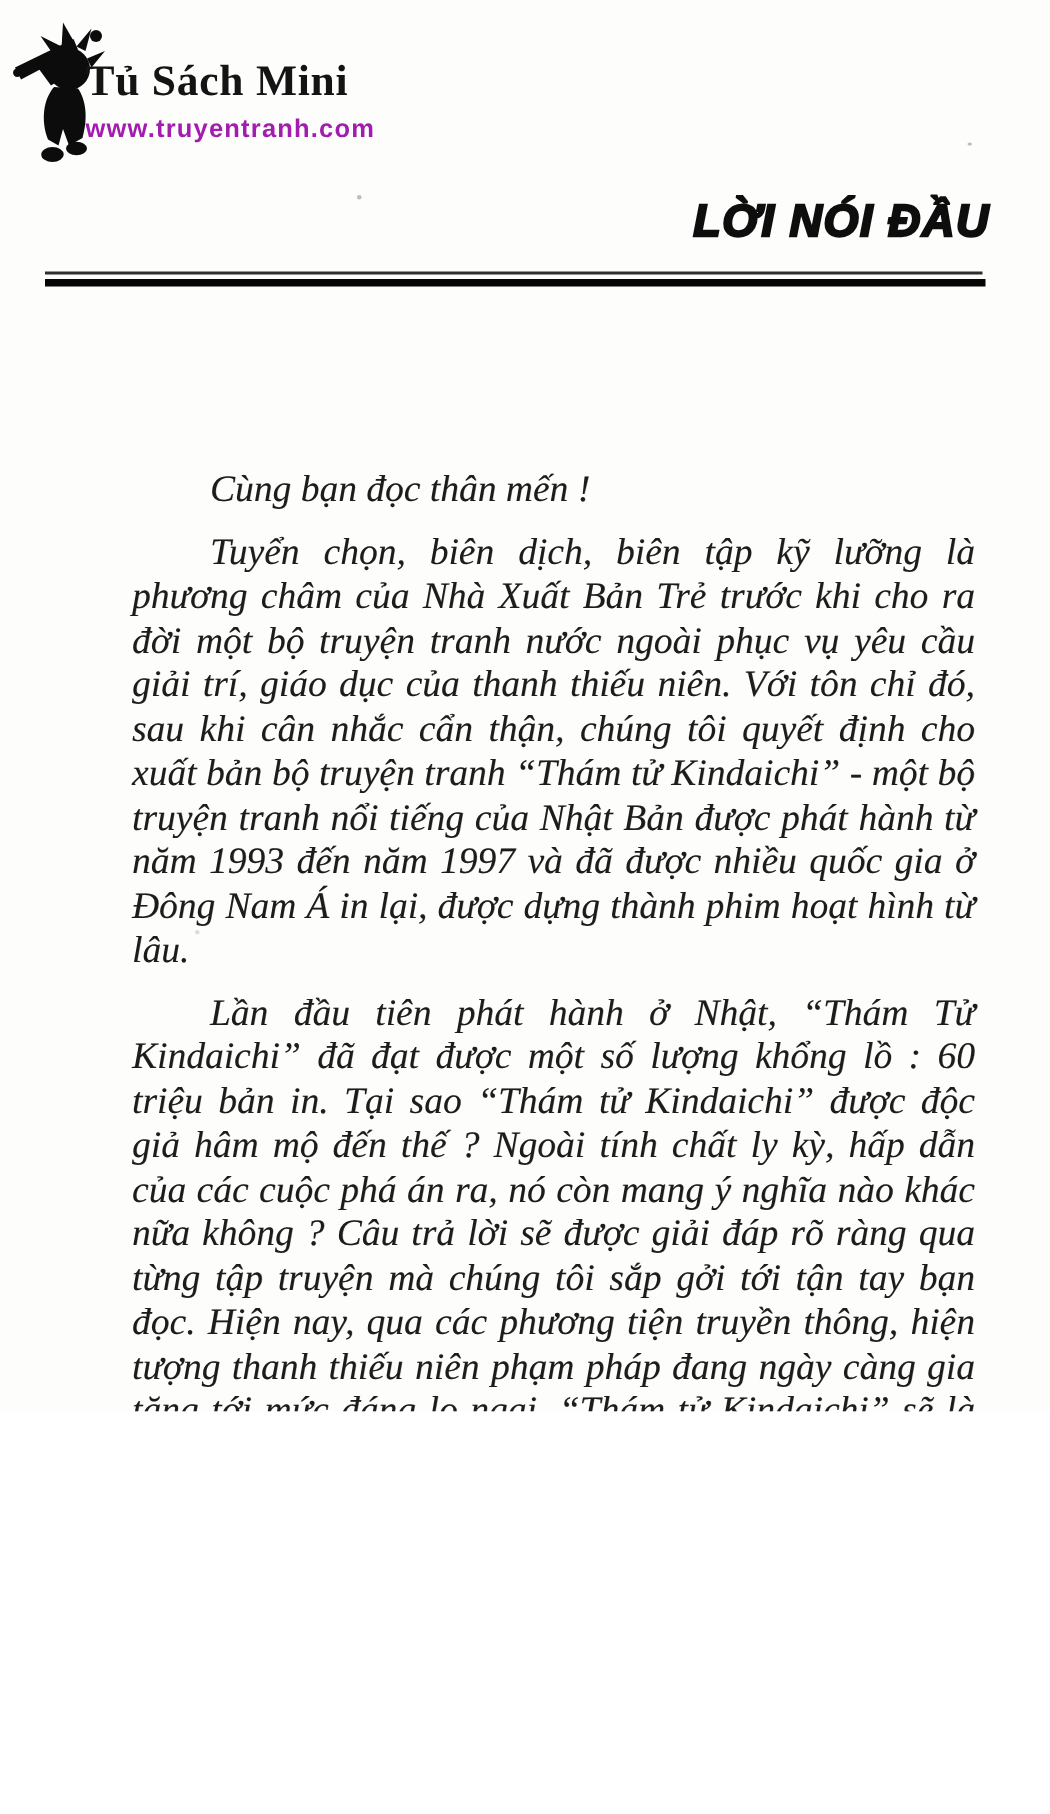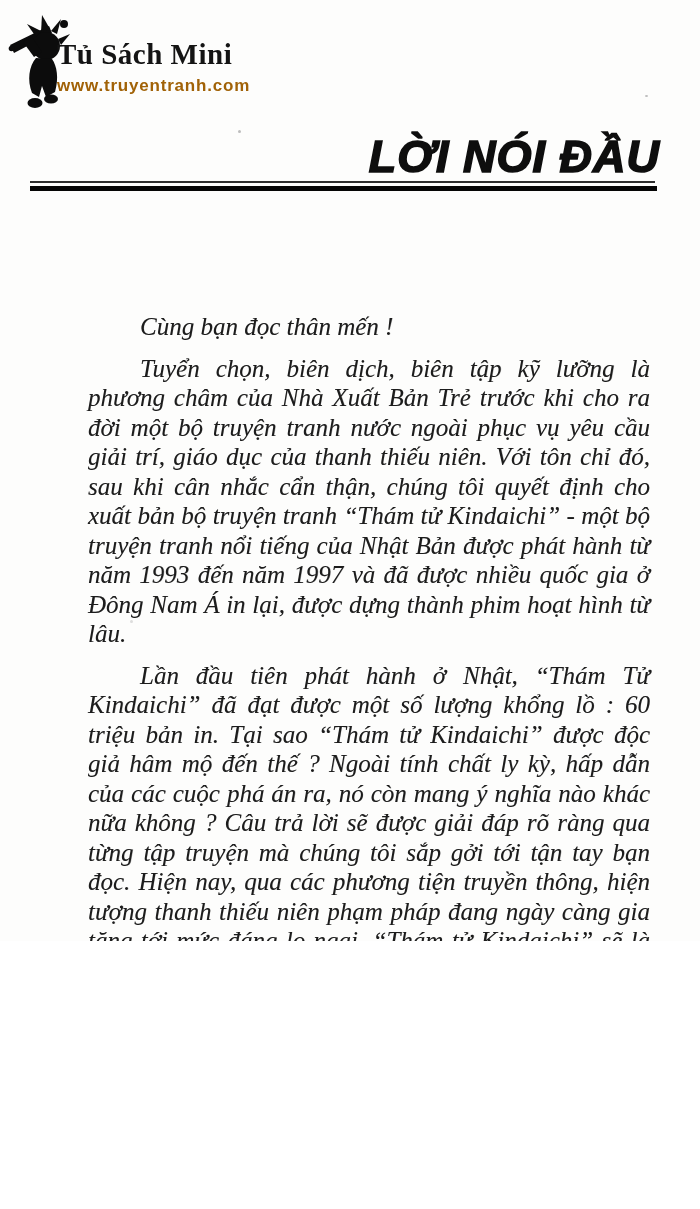--- a/index.html
+++ b/index.html
@@ -15,28 +15,28 @@
   .brand{
     position:absolute;left:57px;top:38px;
     font-family:"Liberation Serif", serif;
     font-weight:bold;font-size:29px;letter-spacing:.5px;
     color:#141414;
   }
   .brand-url{
     position:absolute;left:57px;top:76px;
     font-family:"Liberation Sans", sans-serif;
     font-weight:bold;font-size:17px;letter-spacing:.8px;
-    color:#a16207;
+    color:#a21caf;
   }
   
   .chapter-title{
     position:absolute;top:131px;right:40px;
     font-family:"Liberation Sans", sans-serif;
     font-style:italic;font-weight:900;
-    font-size:45px;letter-spacing:1px;
+    font-size:30px;letter-spacing:1px;
     color:#0e0e0e;
     -webkit-text-stroke:1.6px #0e0e0e;
     white-space:nowrap;
   }
   .title-rule{position:absolute;left:30px;right:43px;top:181px;height:11px;}
   .title-rule::before{
     content:"";position:absolute;left:0;right:2px;top:0;height:2px;background:#2e2e2e;
   }
   .title-rule::after{
     content:"";position:absolute;left:0;right:0;top:5px;height:5px;background:#050505;

